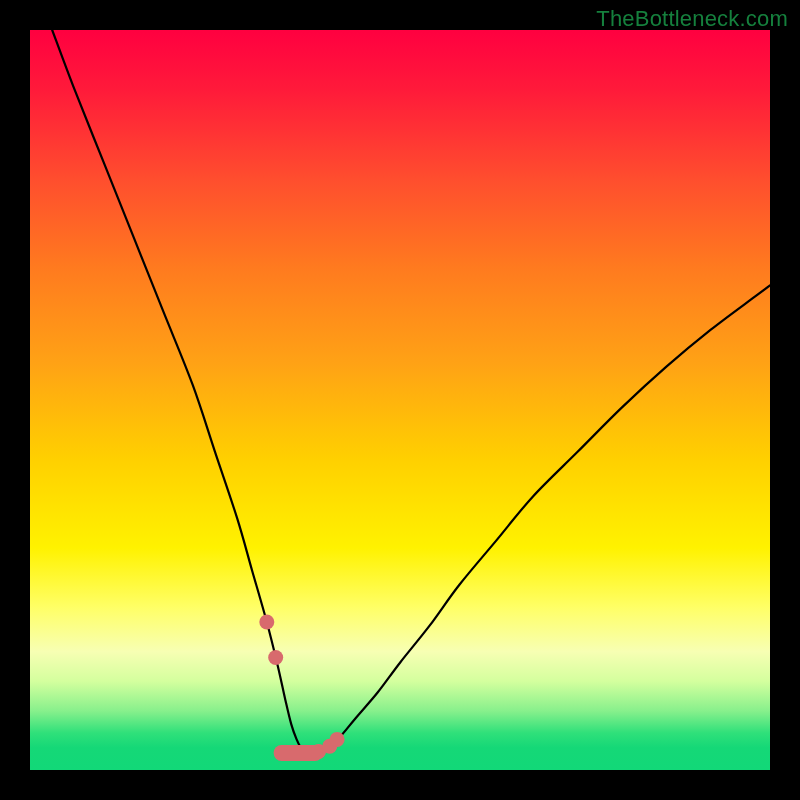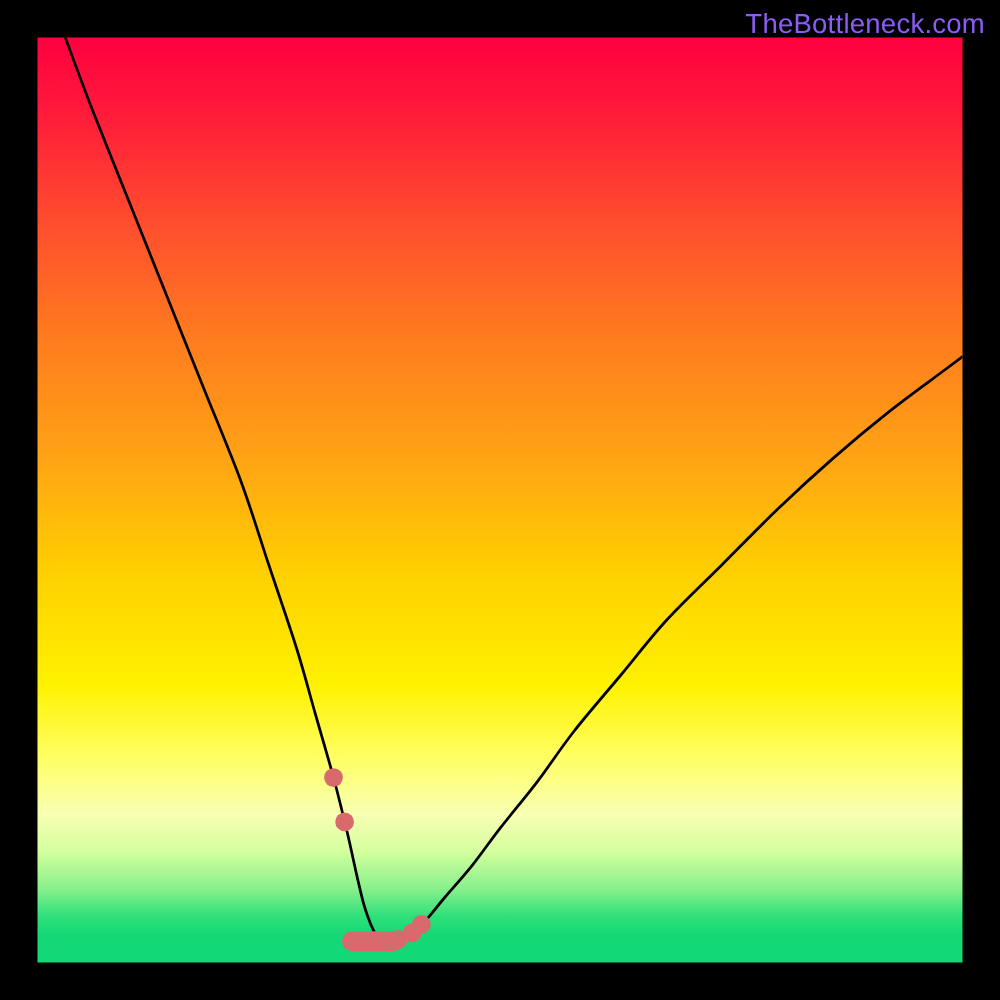--- a/index.html
+++ b/index.html
@@ -39,21 +39,21 @@
       #88f08c 92%,
       #2fe07a 95%,
       #15d877 97%,
       #12d878 100%
     );
   }
   .watermark {
     position: absolute;
     top: 6px;
     right: 12px;
-    color: #8b5cf6;
+    color: #15803d;
     font-size: 22px;
     letter-spacing: 0.2px;
     font-weight: 500;
     user-select: none;
   }
   svg.curve-layer {
     position: absolute;
     left: 0;
     top: 0;
     width: 740px;

